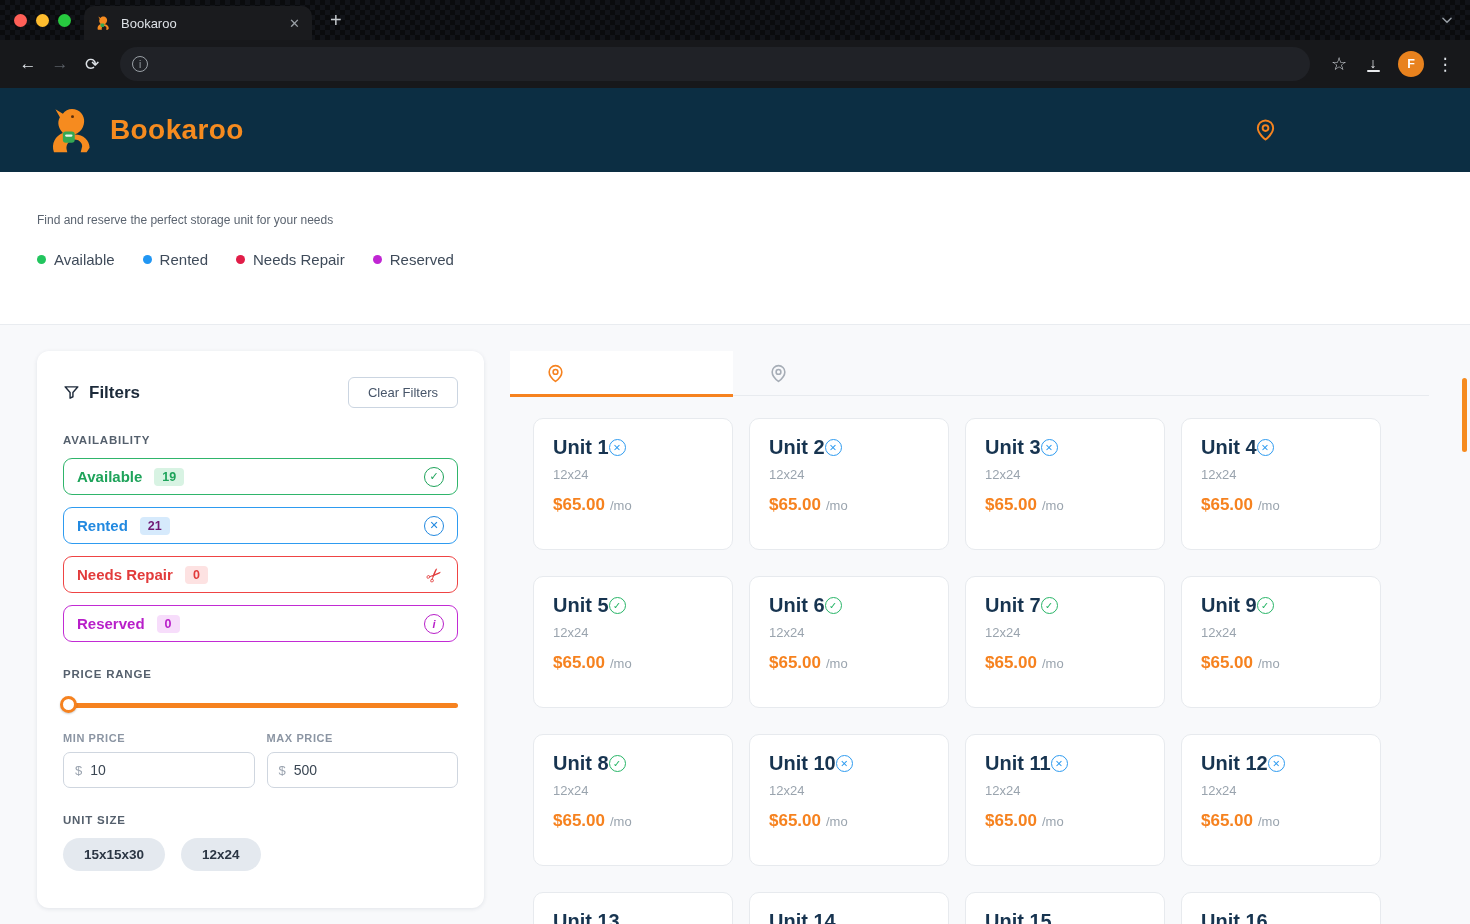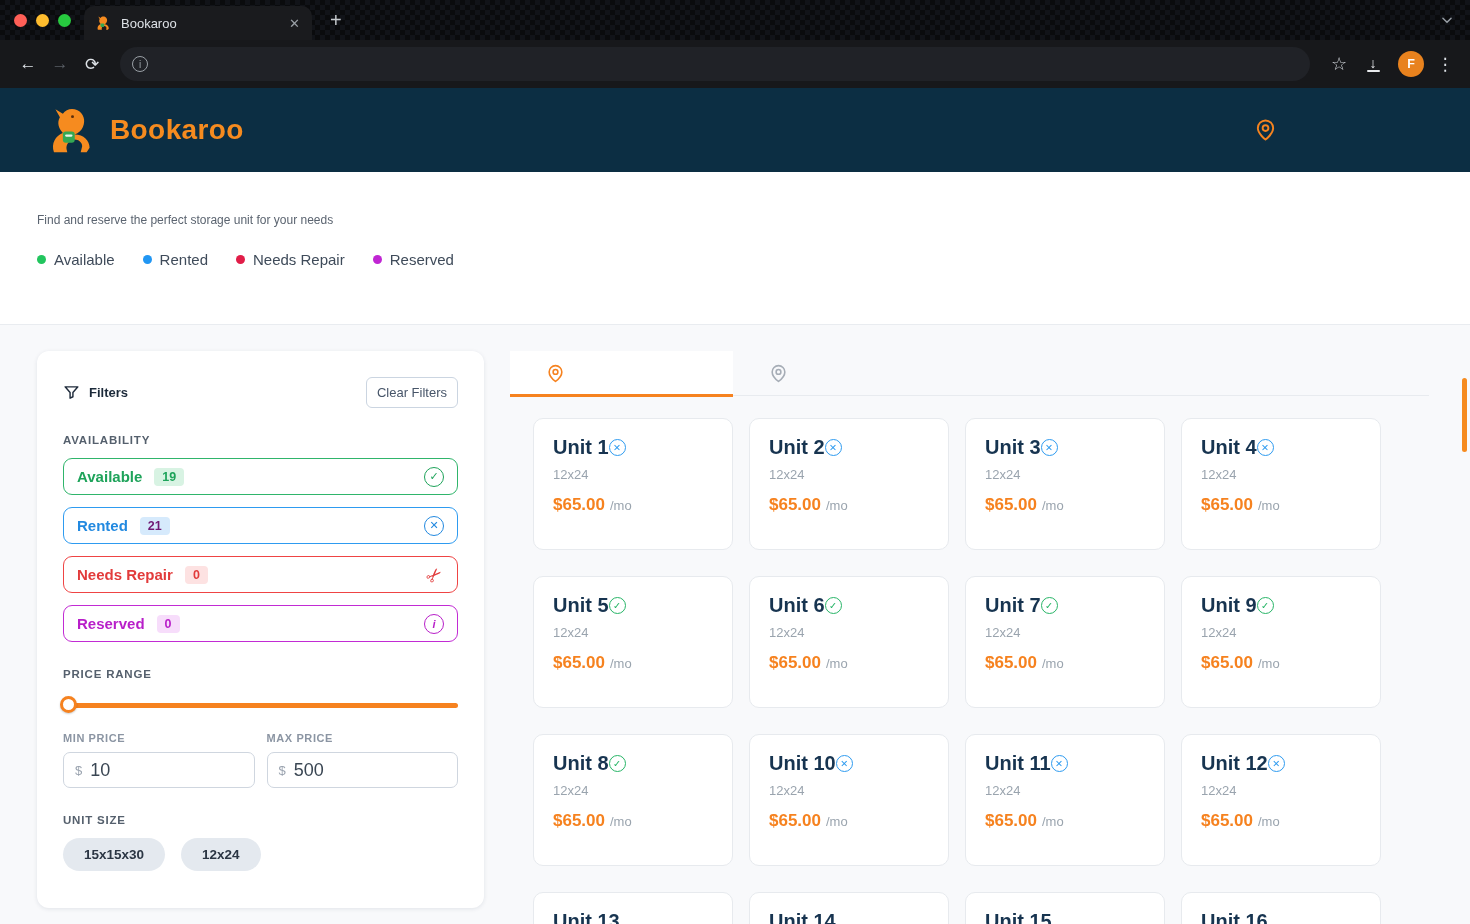--- a/index.html
+++ b/index.html
@@ -54,23 +54,23 @@
   .legend-label { font-size:15px; color:#3f4b5a; }
 
   
   .main { background:#f8f9fb; height:599px; display:flex; gap:26px; padding:26px 41px 0 37px; overflow:hidden; }
 
   
   .sidebar { width:447px; min-width:447px; height:557px; background:#fff; border-radius:12px;
     box-shadow:0 1px 4px rgba(16,40,70,.10); padding:26px 26px; }
   .filters-head { display:flex; align-items:center; }
   .funnel { color:#1e2a3a; display:flex; margin-right:9px; }
-  .filters-title { font-size:13px; font-weight:bold; color:#1c2a3a; }
+  .filters-title { font-size:17px; font-weight:bold; color:#1c2a3a; }
   .clear-btn { margin-left:auto; background:#fff; border:1px solid #cbd5e1; border-radius:6px;
-    padding:7px 10px; font-size:13px; color:#475569; font-family:inherit; cursor:pointer; }
+    padding:7px 19px; font-size:13px; color:#475569; font-family:inherit; cursor:pointer; }
   .sec-label { margin-top:26px; font-size:11.5px; font-weight:bold; color:#55606d; letter-spacing:.8px; }
 
   .f-row { margin-top:12px; height:37px; border:1.6px solid #ccc; border-radius:9px;
     display:flex; align-items:center; padding:0 13px; background:#fff; cursor:pointer; }
   .f-label { font-size:15px; font-weight:bold; }
   .f-badge { margin-left:12px; padding:2px 8px; border-radius:4px; font-size:12.5px; font-weight:bold; }
   .f-ico { margin-left:auto; width:20px; height:20px; border:1.6px solid currentColor; border-radius:50%;
     display:flex; align-items:center; justify-content:center; font-size:11px; font-weight:bold; }
   .f-row[data-kind="available"]{ border-color:#2fb56b; color:#1ea35a; }
   .f-row[data-kind="available"] .f-badge{ background:#d8f3e3; color:#1ea35a; }
@@ -85,21 +85,21 @@
 
   .slider { margin-top:16px; position:relative; height:18px; }
   .slider-track { position:absolute; left:0; right:0; top:7px; height:5px; background:#f6821f; border-radius:3px; }
   .slider-handle { position:absolute; left:-3px; top:0; width:17px; height:17px; border-radius:50%;
     background:#fff; border:3px solid #f6821f; box-shadow:0 1px 2px rgba(0,0,0,.2); cursor:grab; }
 
   .price-grid { margin-top:18px; display:grid; grid-template-columns:1fr 1fr; gap:12px; }
   .price-label { font-size:11px; font-weight:bold; color:#8b95a3; letter-spacing:.6px; margin-bottom:8px; }
   .price-field { display:flex; align-items:center; height:36px; border:1.4px solid #cfd6df; border-radius:7px; background:#fff; }
   .cur { padding:0 8px 0 11px; color:#9aa3af; font-size:13px; }
-  .price-input { border:none; outline:none; font-size:18px; color:#3a4653; width:100%; font-family:inherit; background:transparent; }
+  .price-input { border:none; outline:none; font-size:14px; color:#3a4653; width:100%; font-family:inherit; background:transparent; }
 
   .pills { margin-top:12px; display:flex; gap:16px; }
   .pill { background:#e4e9ef; border:none; border-radius:17px; padding:9px 21px; font-size:13.5px;
     font-weight:bold; color:#2b3644; font-family:inherit; cursor:pointer; }
 
   
   .panel { flex:1; display:flex; flex-direction:column; }
   .tabs { display:flex; border-bottom:1.6px solid #e8ebef; }
   .tab-btn { width:223px; height:44px; display:flex; align-items:center; padding-left:36px; position:relative; cursor:pointer; }
   .tab-btn.active { background:#fff; }

